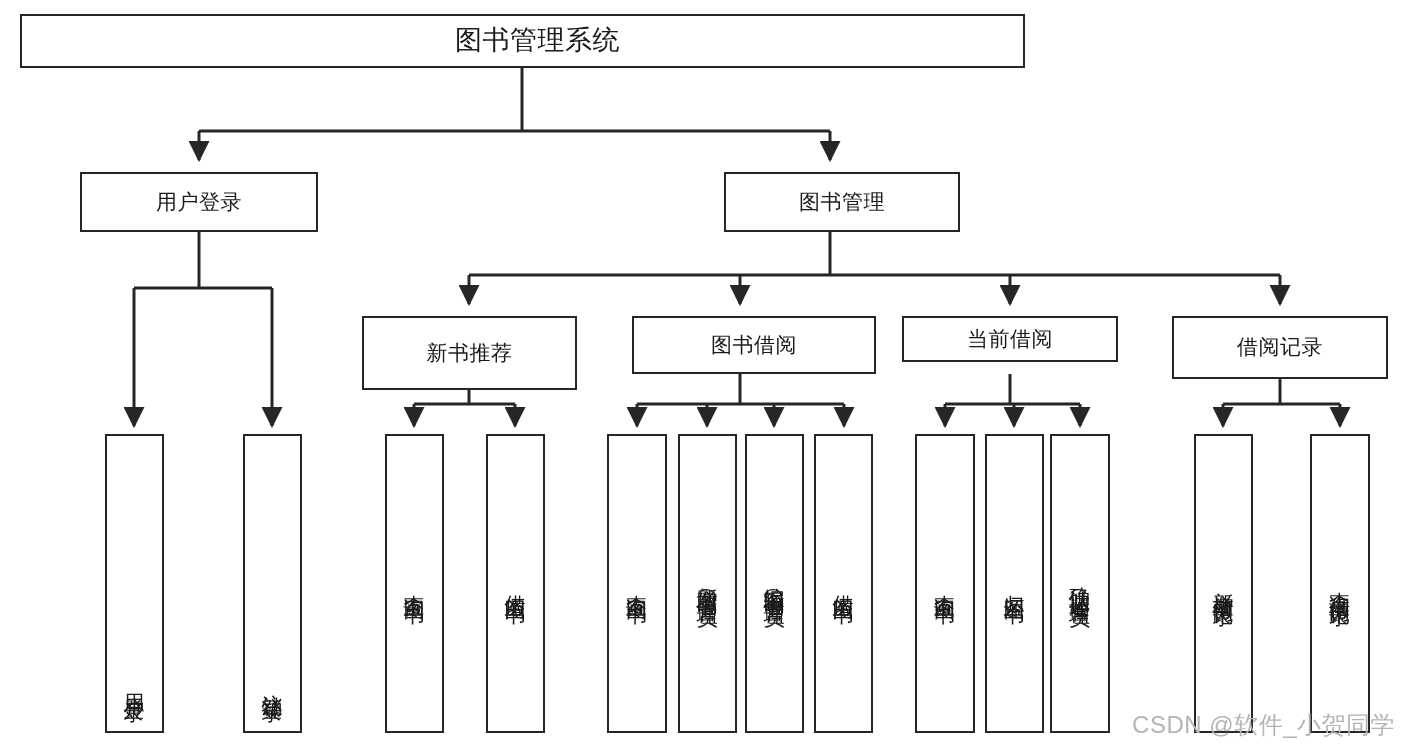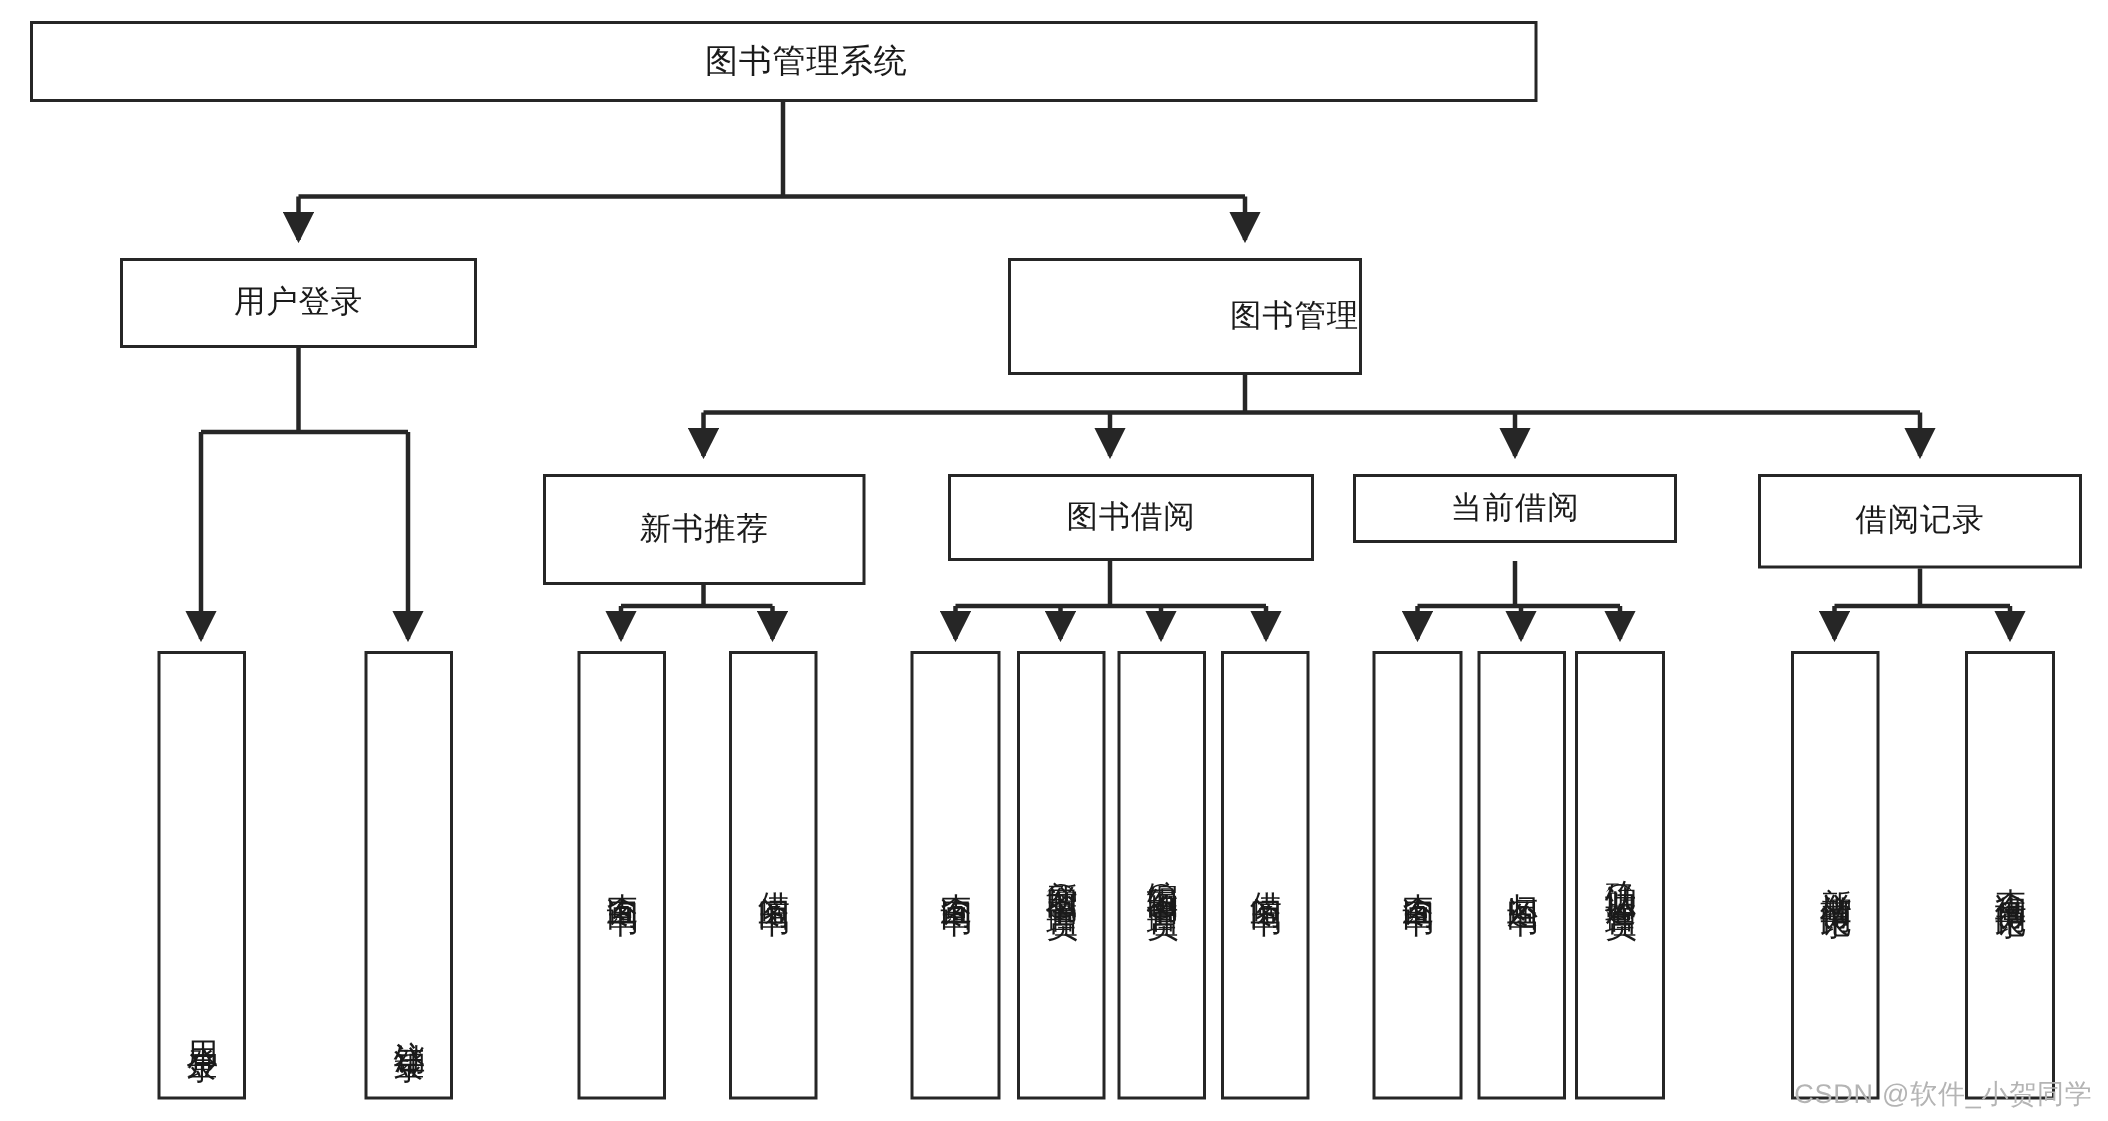--- a/index.html
+++ b/index.html
@@ -41,21 +41,21 @@
     line-height: 1.18;
     text-align: center;
     letter-spacing: 0.5px;
     white-space: nowrap;
   }
   
   .node.h .label {
     font-size: 21px;
   }
   .node.root .label {
-    font-size: 22px;
+    font-size: 27px;
     margin-left: 30px;
   }
   
   .node.v {
     align-items: center;
     justify-content: center;
     padding: 6px 0;
   }
   .node.v .label {
     writing-mode: vertical-rl;
@@ -66,21 +66,21 @@
     white-space: nowrap;
   }
   .node.v.bottomfix {
     align-items: flex-end;
     padding-bottom: 42px;
   }
   #watermark {
     position: absolute;
     right: 10px;
     bottom: 6px;
-    font-size: 18px;
+    font-size: 24px;
     color: #b4b4b4;
     z-index: 5;
     white-space: nowrap;
     letter-spacing: 0.5px;
   }
 </style>
 </head>
 <body>
 
 <div id="canvas">
@@ -136,21 +136,21 @@
   </svg>
 
   <div class="node h root" style="left:20px; top:14px; width:1005px; height:54px;">
     <span class="label">图书管理系统</span>
   </div>
 
   <div class="node h" style="left:80px; top:172px; width:238px; height:60px;">
     <span class="label">用户登录</span>
   </div>
 
-  <div class="node h" style="left:672px; top:172px; width:236px; height:78px;justify-content:flex-end;">
+  <div class="node h" style="left:724px; top:172px; width:236px; height:60px;">
     <span class="label">图书管理</span>
   </div>
 
   <div class="node h" style="left:362px; top:316px; width:215px; height:74px;">
     <span class="label">新书推荐</span>
   </div>
 
   <div class="node h" style="left:632px; top:316px; width:244px; height:58px;">
     <span class="label">图书借阅</span>
   </div>

